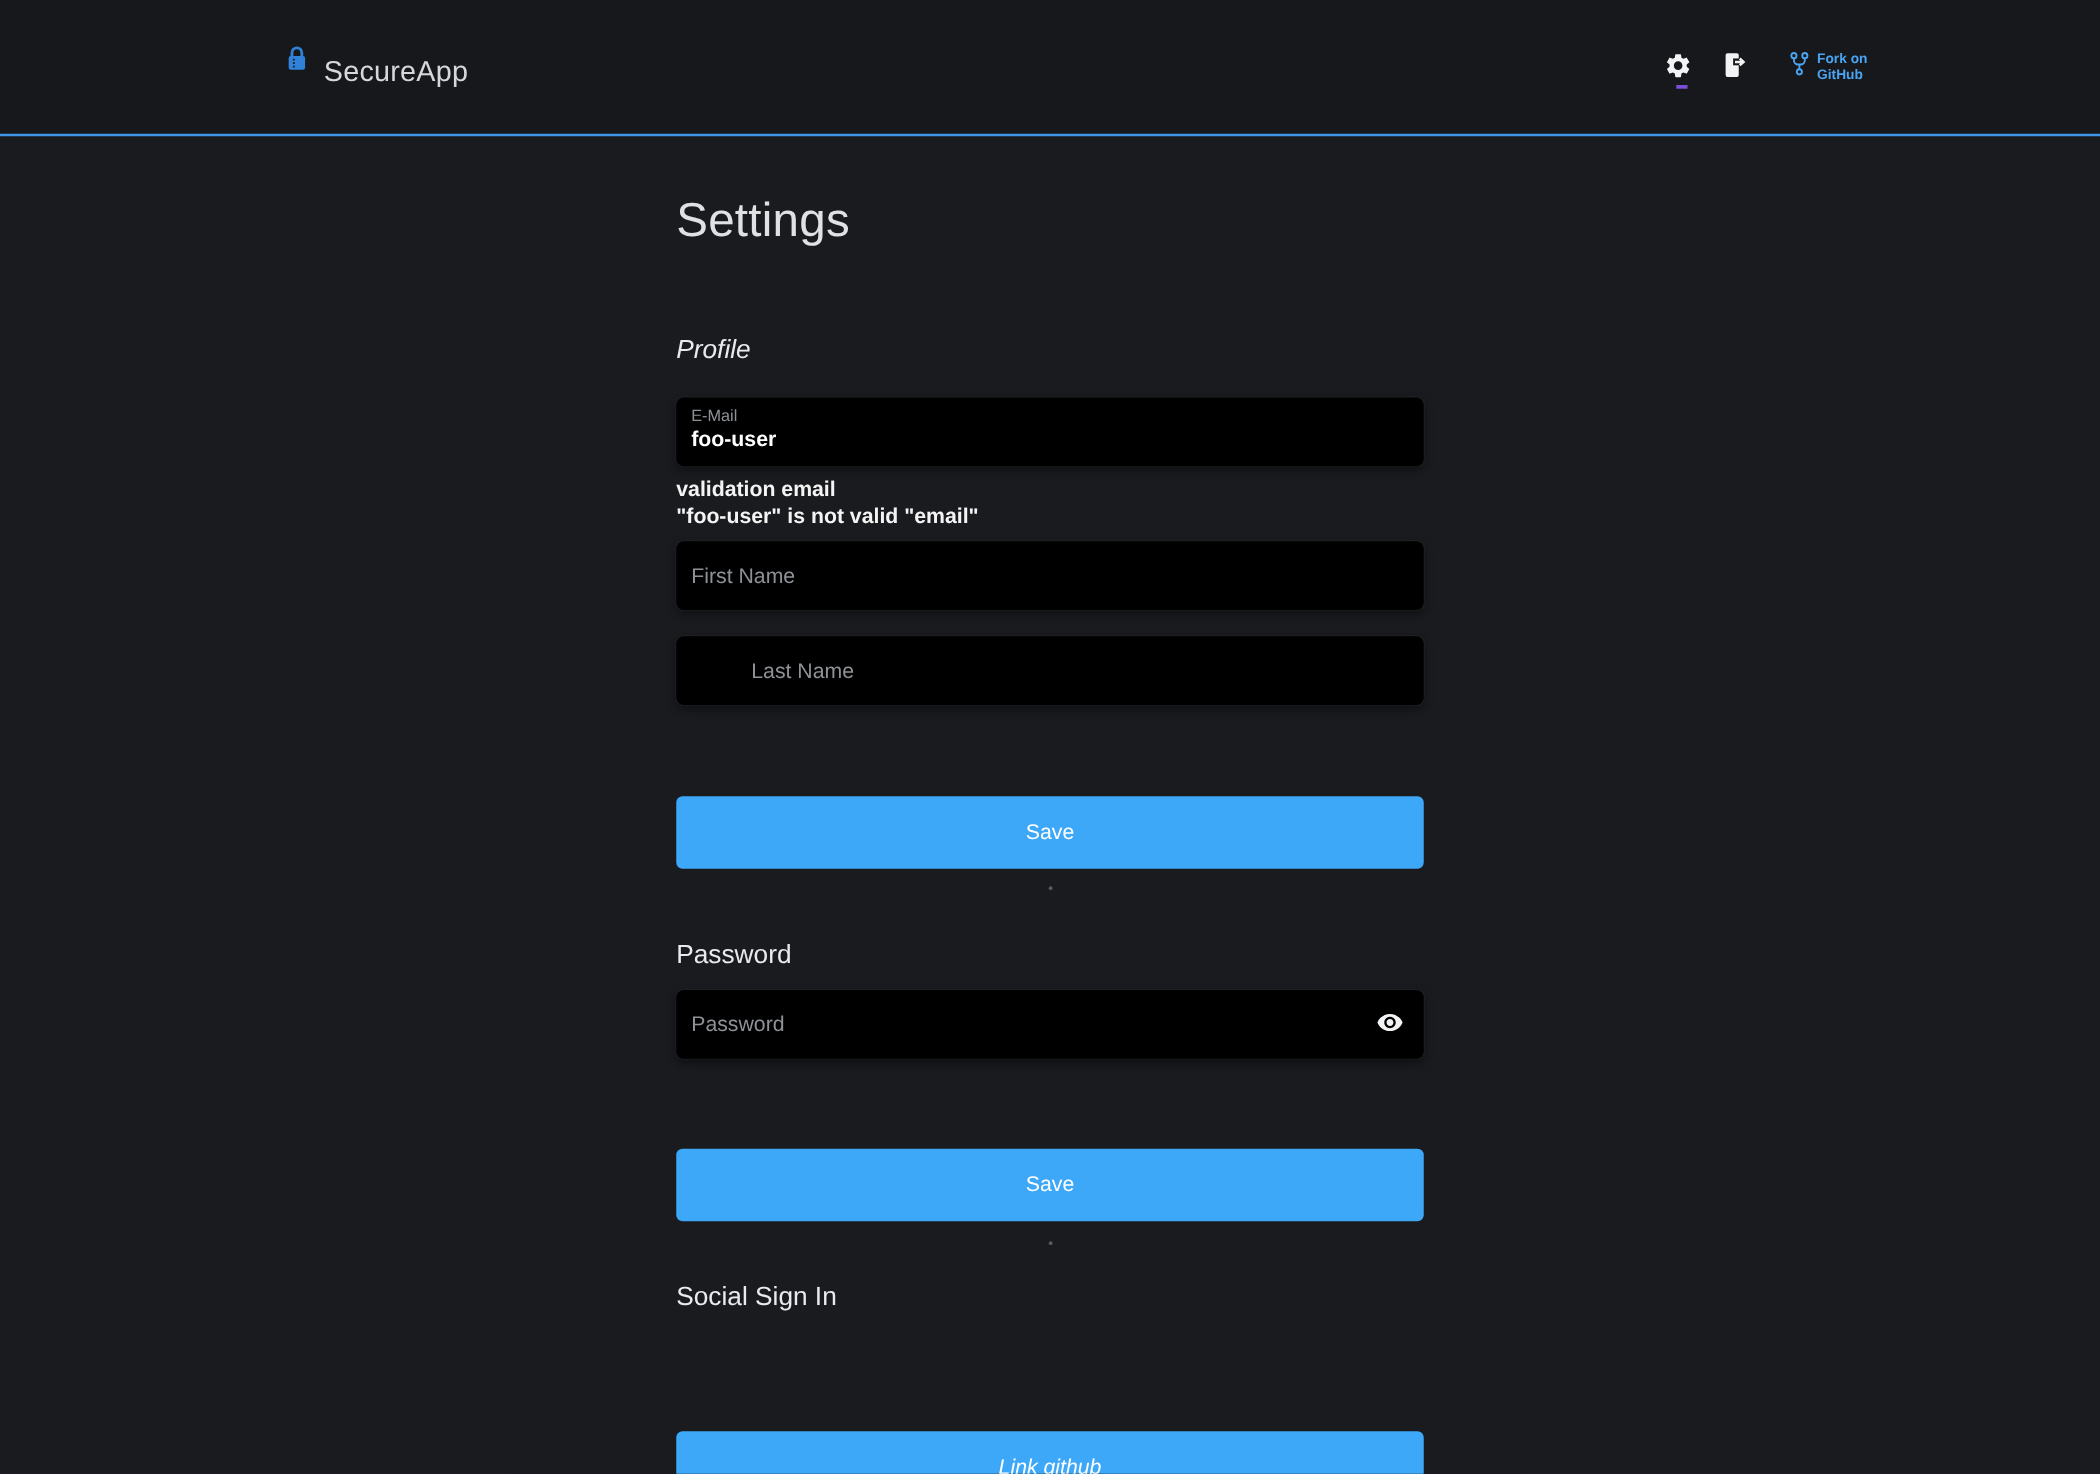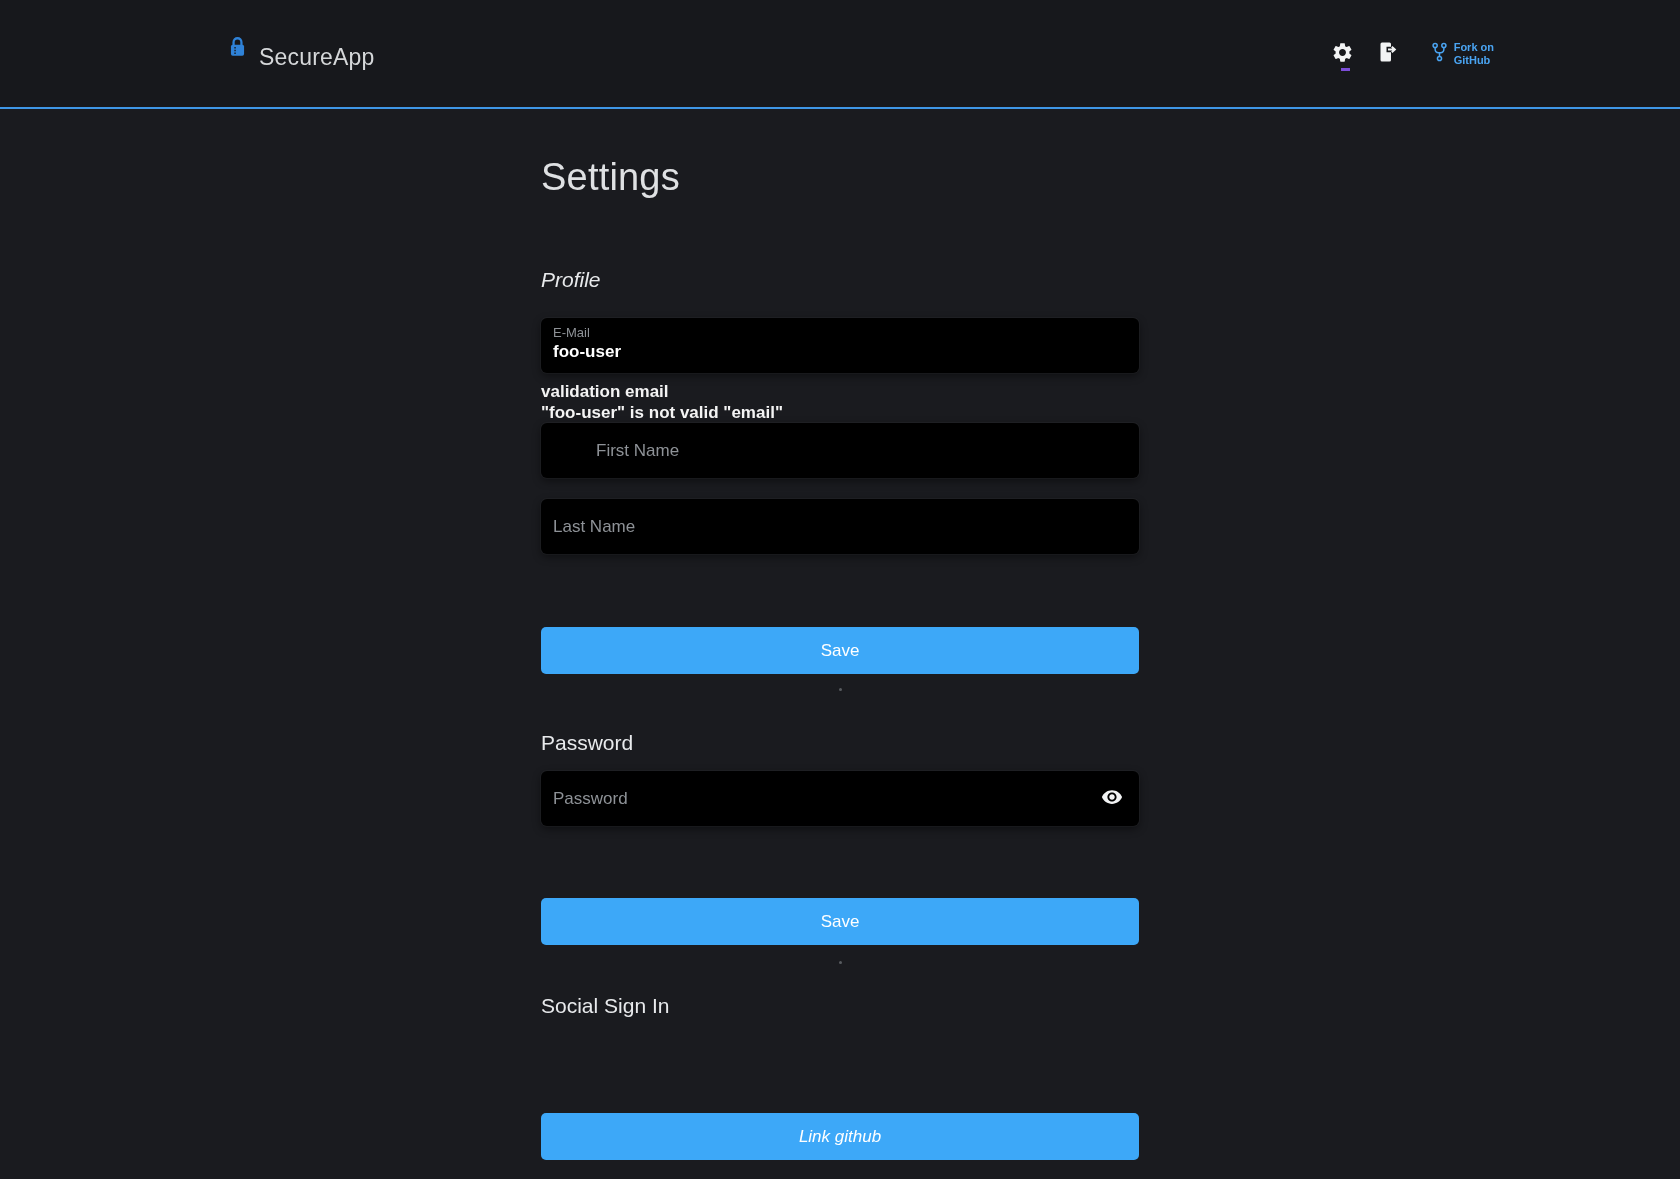--- a/index.html
+++ b/index.html
@@ -63,22 +63,22 @@
   .social-heading{margin-top:29px;}
   .field{
     position:relative;
     background:#000;
     border-radius:6px;
     height:55px;
     width:100%;
     box-shadow:0 0 0 1px rgba(255,255,255,.03), 0 3px 8px rgba(0,0,0,.45);
   }
   .field-email{margin-top:25px;padding:7px 12px 0 12px;}
-  .field-first{padding-left:43px;}
-  .field-last{margin-top:21px;}
+  .field-first{margin-top:10px;}
+  .field-last{margin-top:21px;padding-left:48px;}
   .field-password{margin-top:15px;}
   .float-label{
     display:block;
     font-size:13px;color:#8e9297;line-height:15px;
   }
   .text-input{
     width:100%;height:100%;
     background:transparent;border:none;outline:none;
     color:#fff;font-size:17px;
     font-family:"Liberation Sans", sans-serif;
@@ -89,21 +89,21 @@
   .validation{
     margin-top:8px;
     font-size:17px;font-weight:bold;color:#f4f4f4;line-height:21px;
   }
   .eye-btn{
     position:absolute;right:14px;top:50%;transform:translateY(-50%);
     background:none;border:none;cursor:pointer;
     width:26px;height:26px;display:flex;align-items:center;justify-content:center;
   }
   .btn{
-    display:block;width:100%;height:47px;
+    display:block;width:100%;height:58px;
     border:none;border-radius:5px;cursor:pointer;
     background:var(--accent);color:#fff;
     font-size:17px;font-family:"Liberation Sans", sans-serif;
   }
   .btn-save-profile{margin-top:73px;}
   .btn-save-password{margin-top:72px;}
   .btn-link-github{margin-top:94px;font-style:italic;}
   .tiny-dot{
     width:3px;height:3px;border-radius:50%;
     background:#6e7176;opacity:.75;

